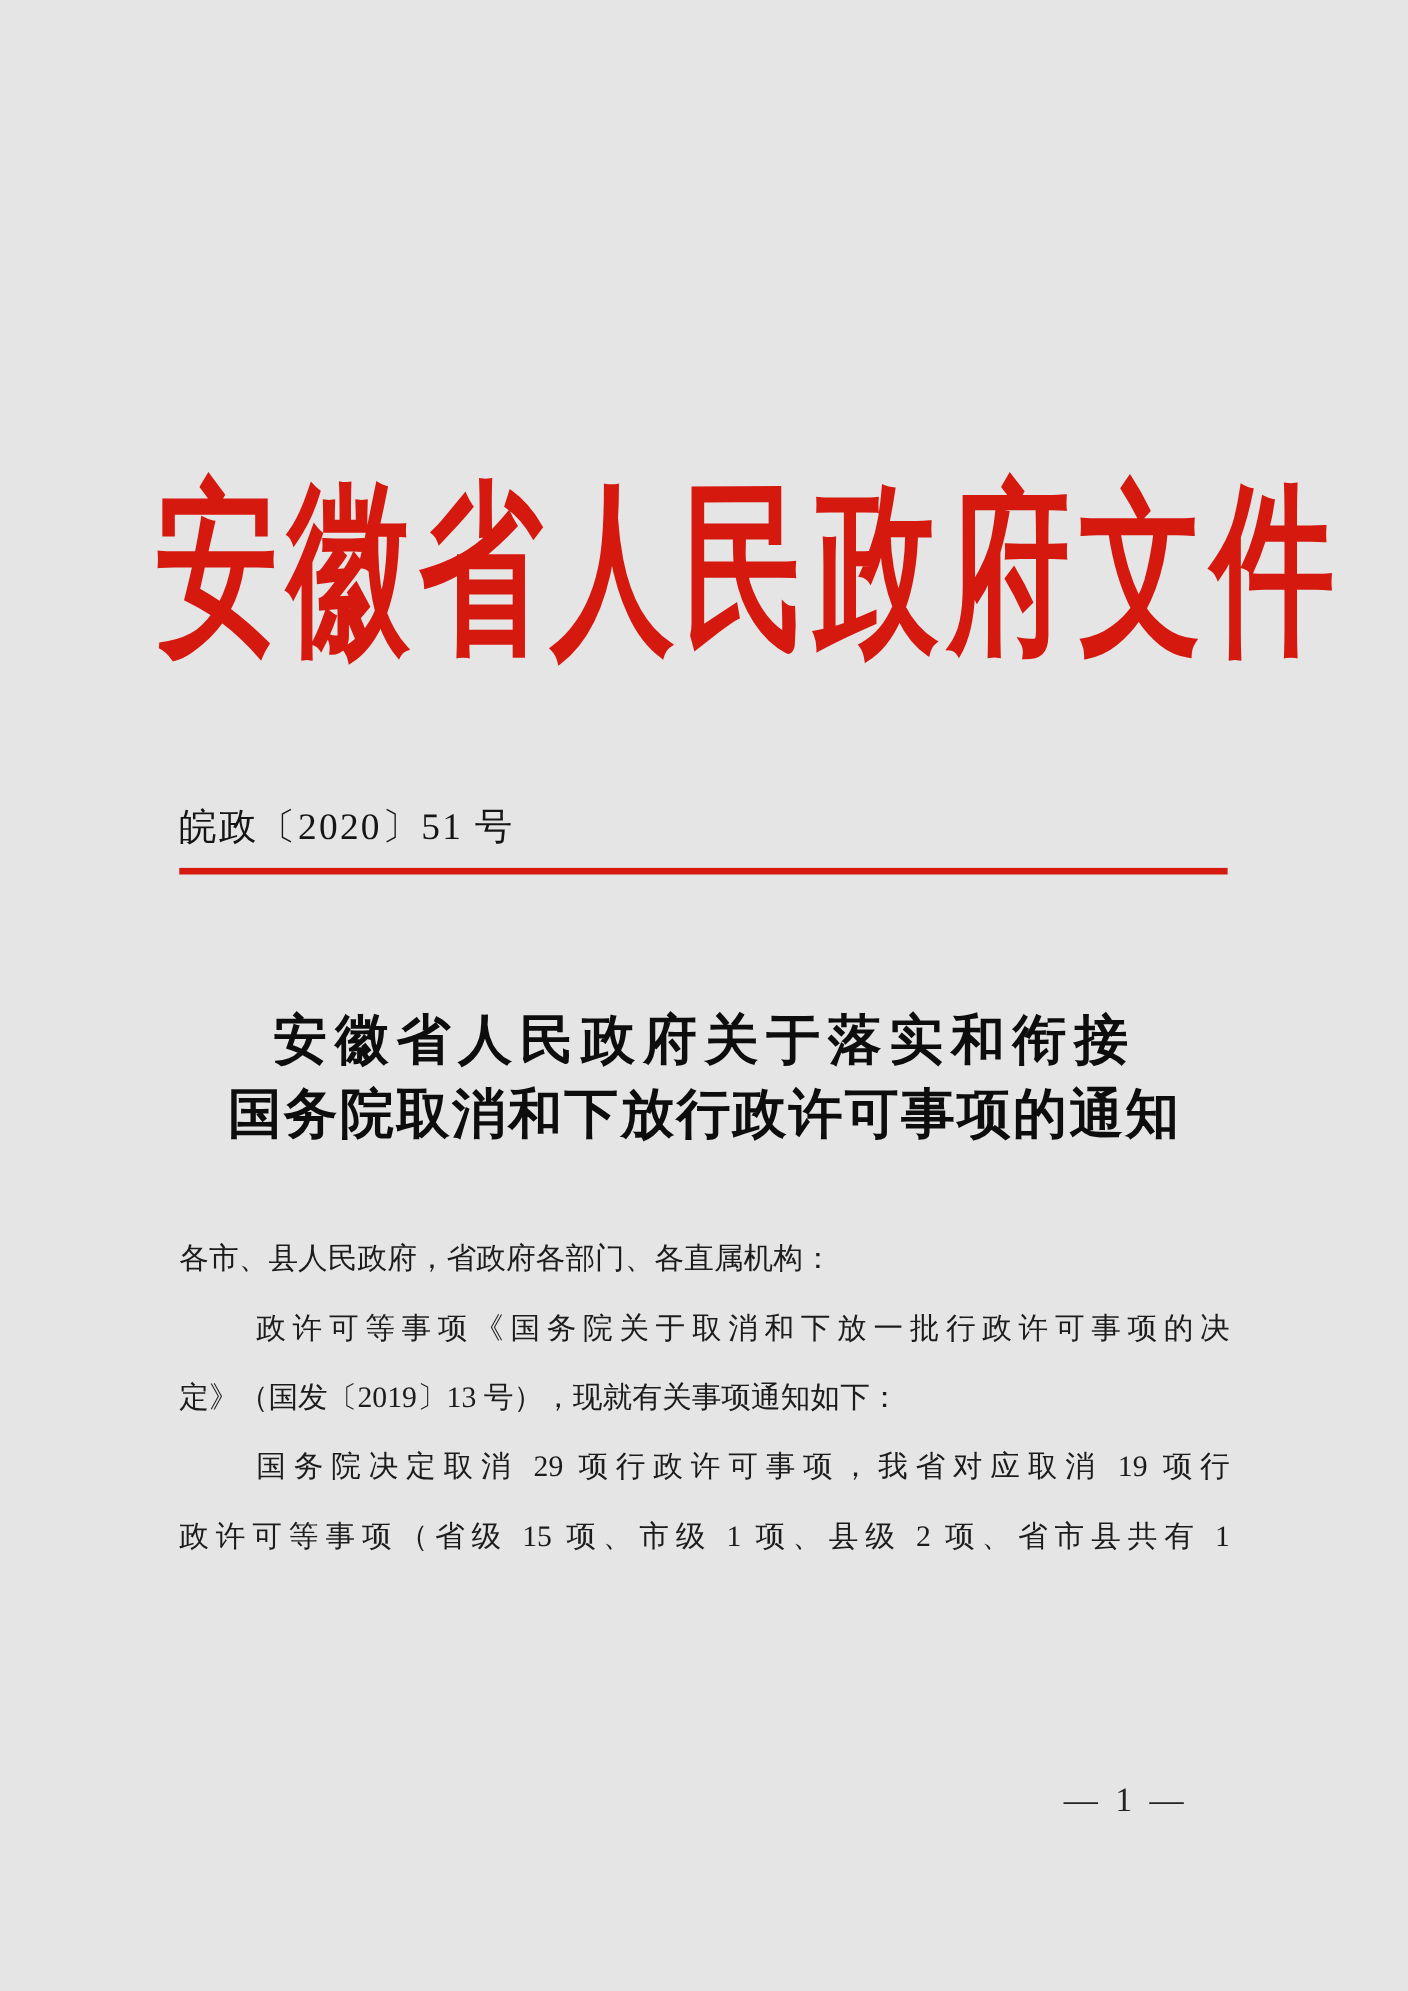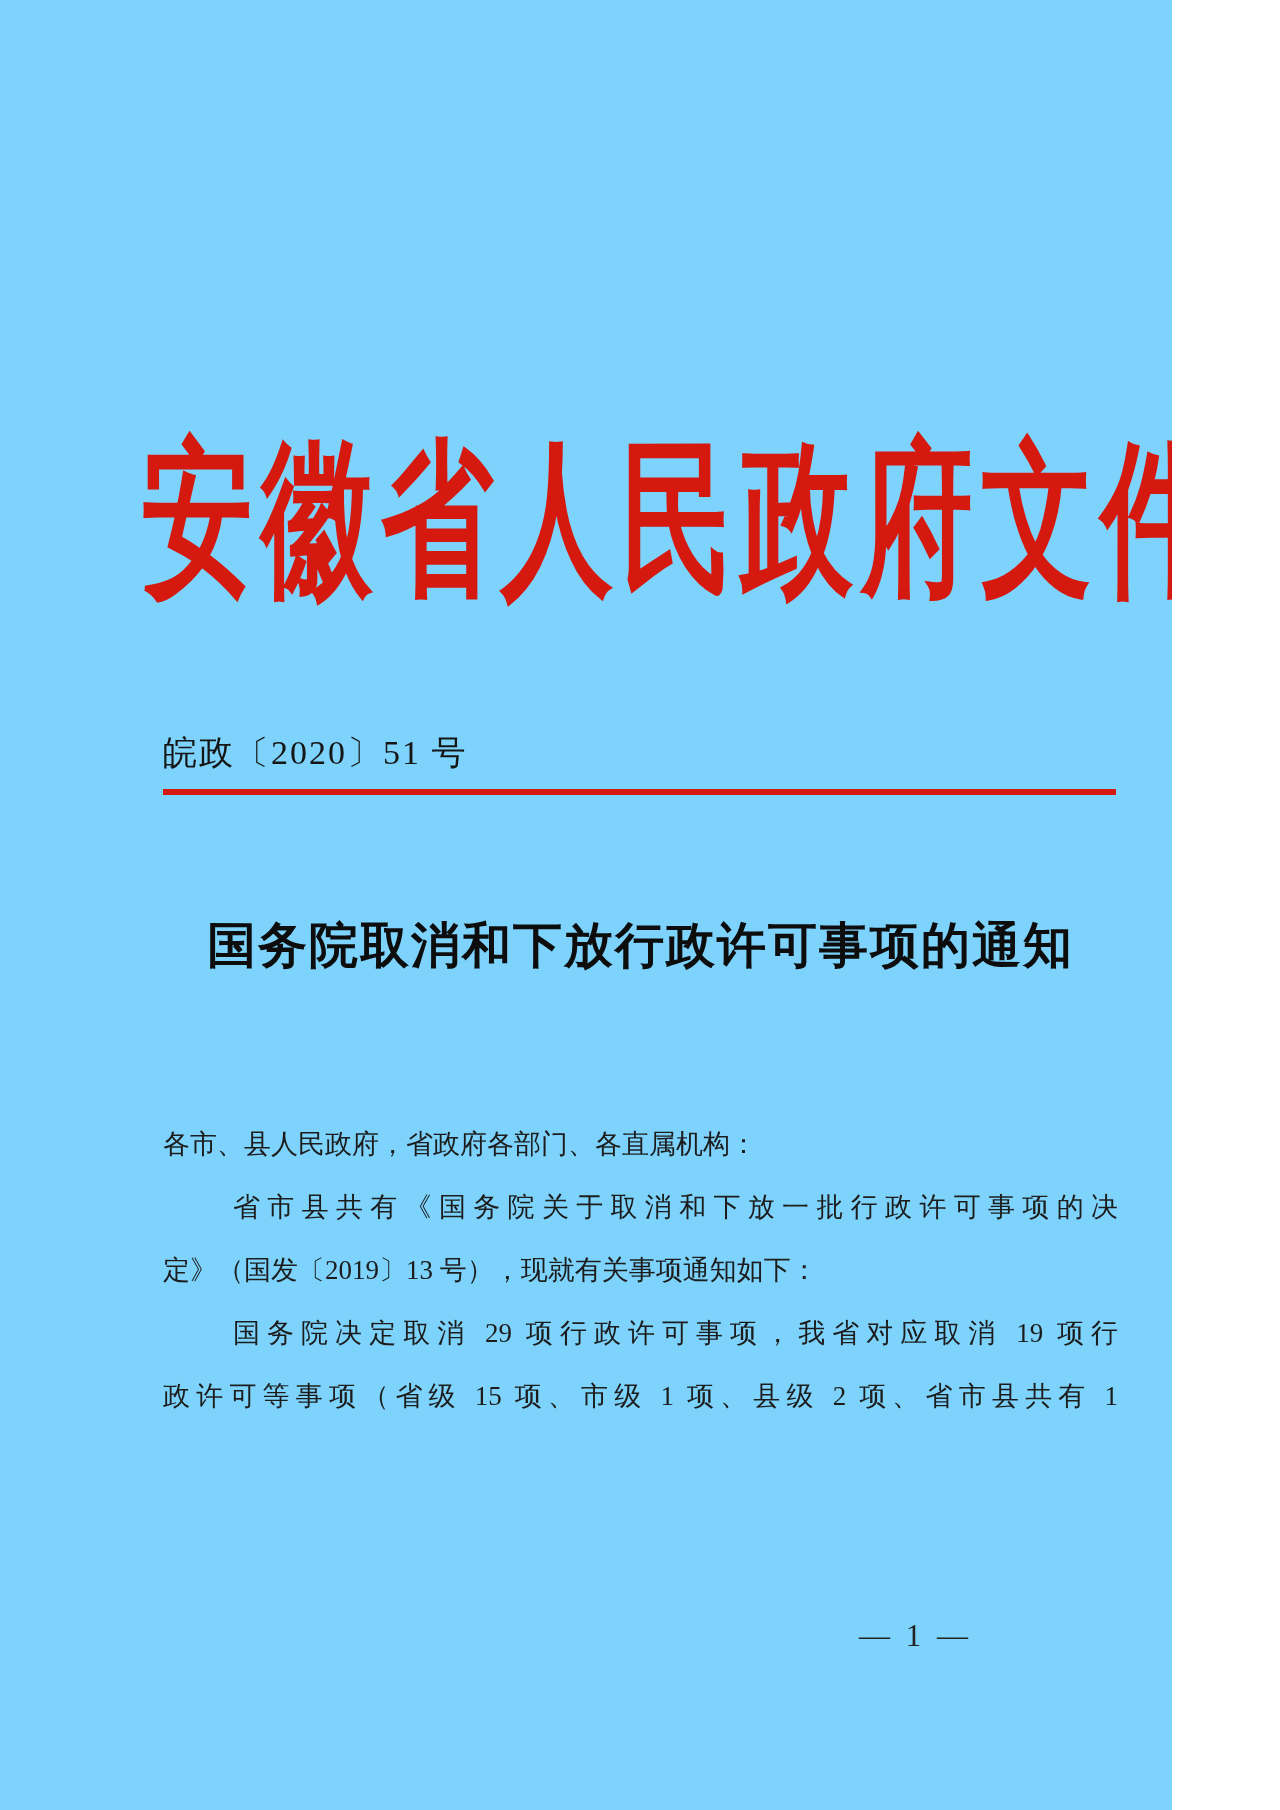--- a/index.html
+++ b/index.html
@@ -1,21 +1,21 @@
 <!DOCTYPE html>
 <html><head>
 <meta charset="utf-8">
 <style>
   * { margin: 0; padding: 0; box-sizing: border-box; }
   html, body { background: #ffffff; }
   .page {
     position: relative;
-    width: 1172px;
+    width: 1280px;
     height: 1810px;
-    background: #7dd3fc;
+    background: #e5e5e5;
     overflow: hidden;
     font-family: "Liberation Serif", "DejaVu Serif", serif;
     color: #1a1a1a;
   }
   
   .red-header {
     position: absolute;
     left: 141px;
     top: 430px;
     width: 960px;
@@ -104,26 +104,27 @@
 
 <div class="page">
 
   <div class="red-header">安徽省人民政府文件</div>
 
   <div class="doc-number">皖政〔2020〕51 号</div>
 
   <div class="red-divider"></div>
 
   <div class="doc-title">
+    <div class="t1">安徽省人民政府关于落实和衔接</div>
     <div class="t2">国务院取消和下放行政许可事项的通知</div>
   </div>
 
   <div class="doc-body">
     <div class="body-line">各市、县人民政府，省政府各部门、各直属机构：</div>
-    <div class="body-line indent justify">省市县共有《国务院关于取消和下放一批行政许可事项的决</div>
+    <div class="body-line indent justify">政许可等事项《国务院关于取消和下放一批行政许可事项的决</div>
     <div class="body-line">定》（国发〔2019〕13 号），现就有关事项通知如下：</div>
     <div class="body-line indent justify">国务院决定取消 29 项行政许可事项，我省对应取消 19 项行</div>
     <div class="body-line justify">政许可等事项（省级 15 项、市级 1 项、县级 2 项、省市县共有 1</div>
   </div>
 
   <div class="page-number">— 1 —</div>
 
 </div>
 
 </body></html>

